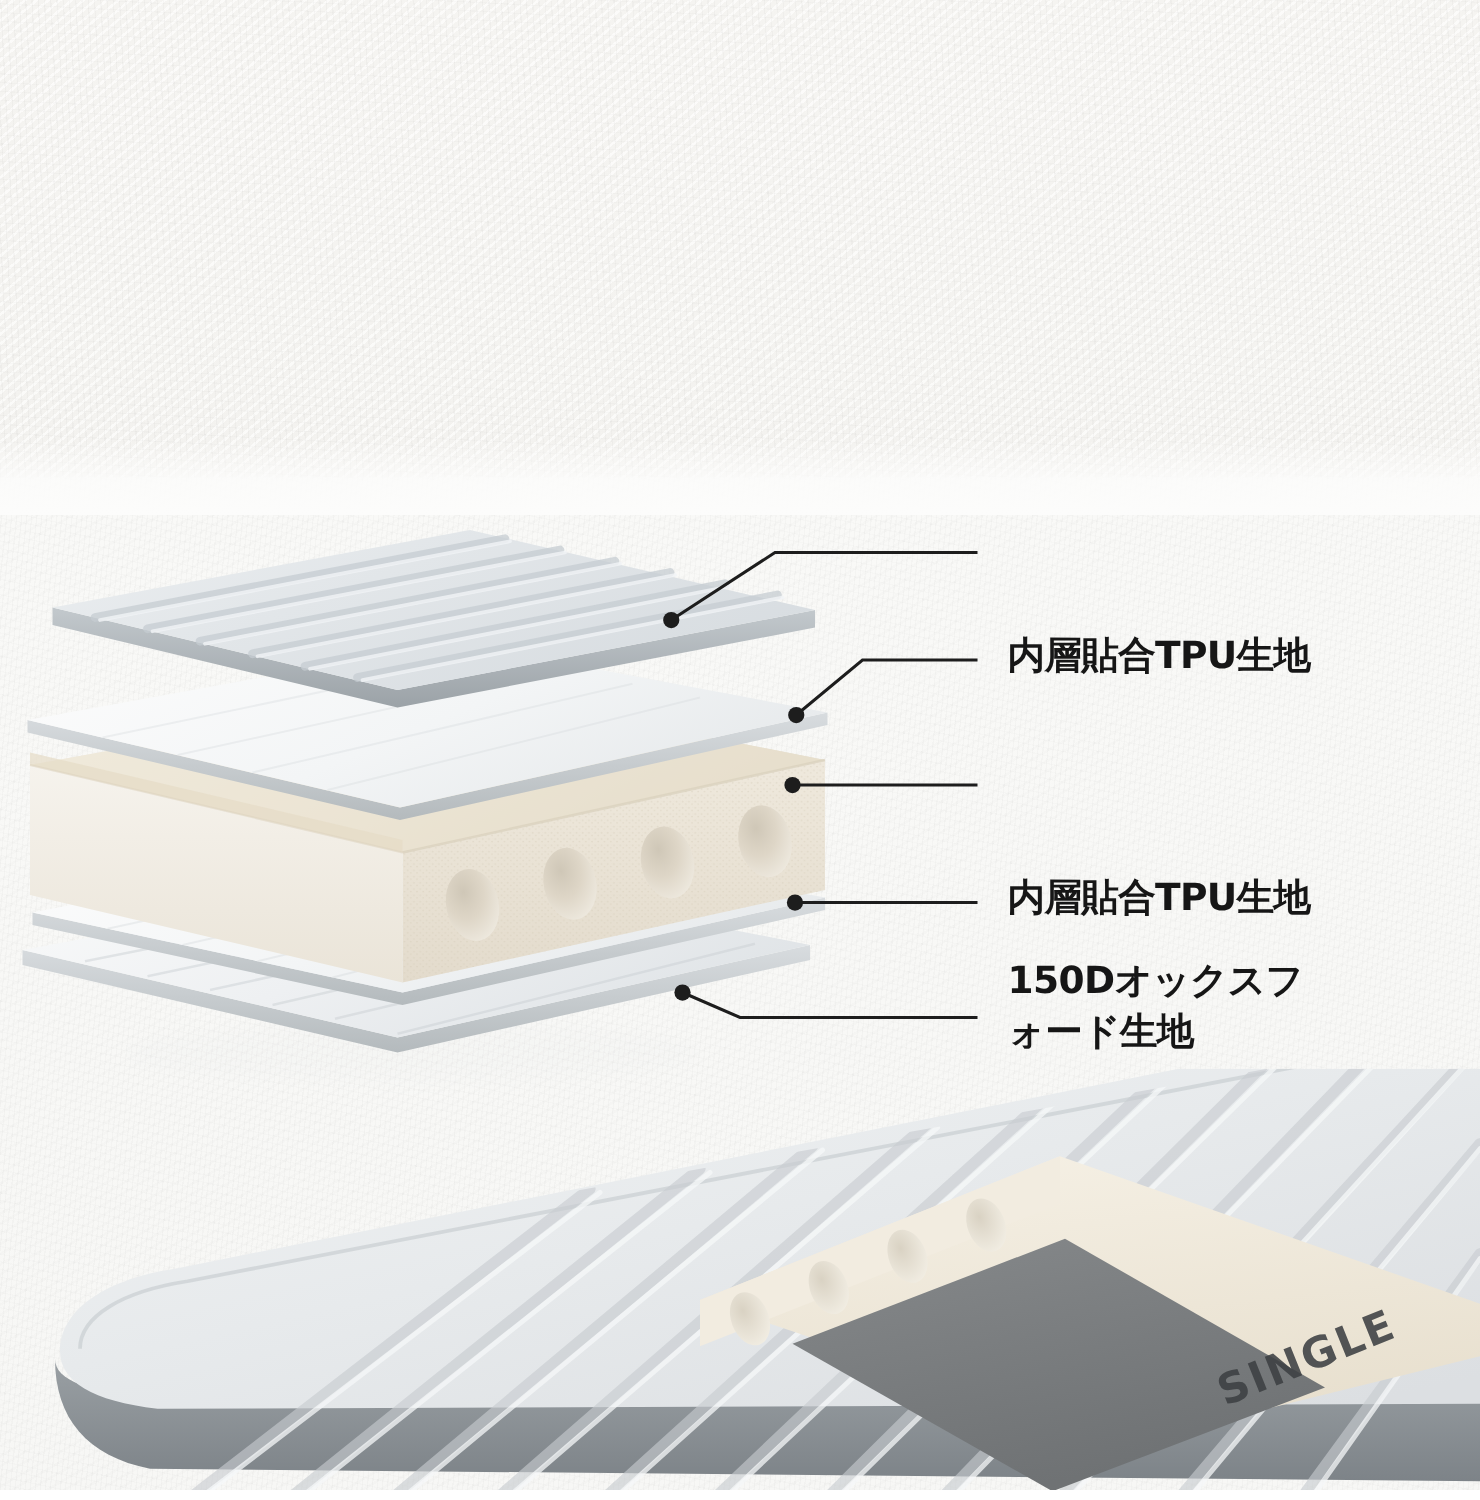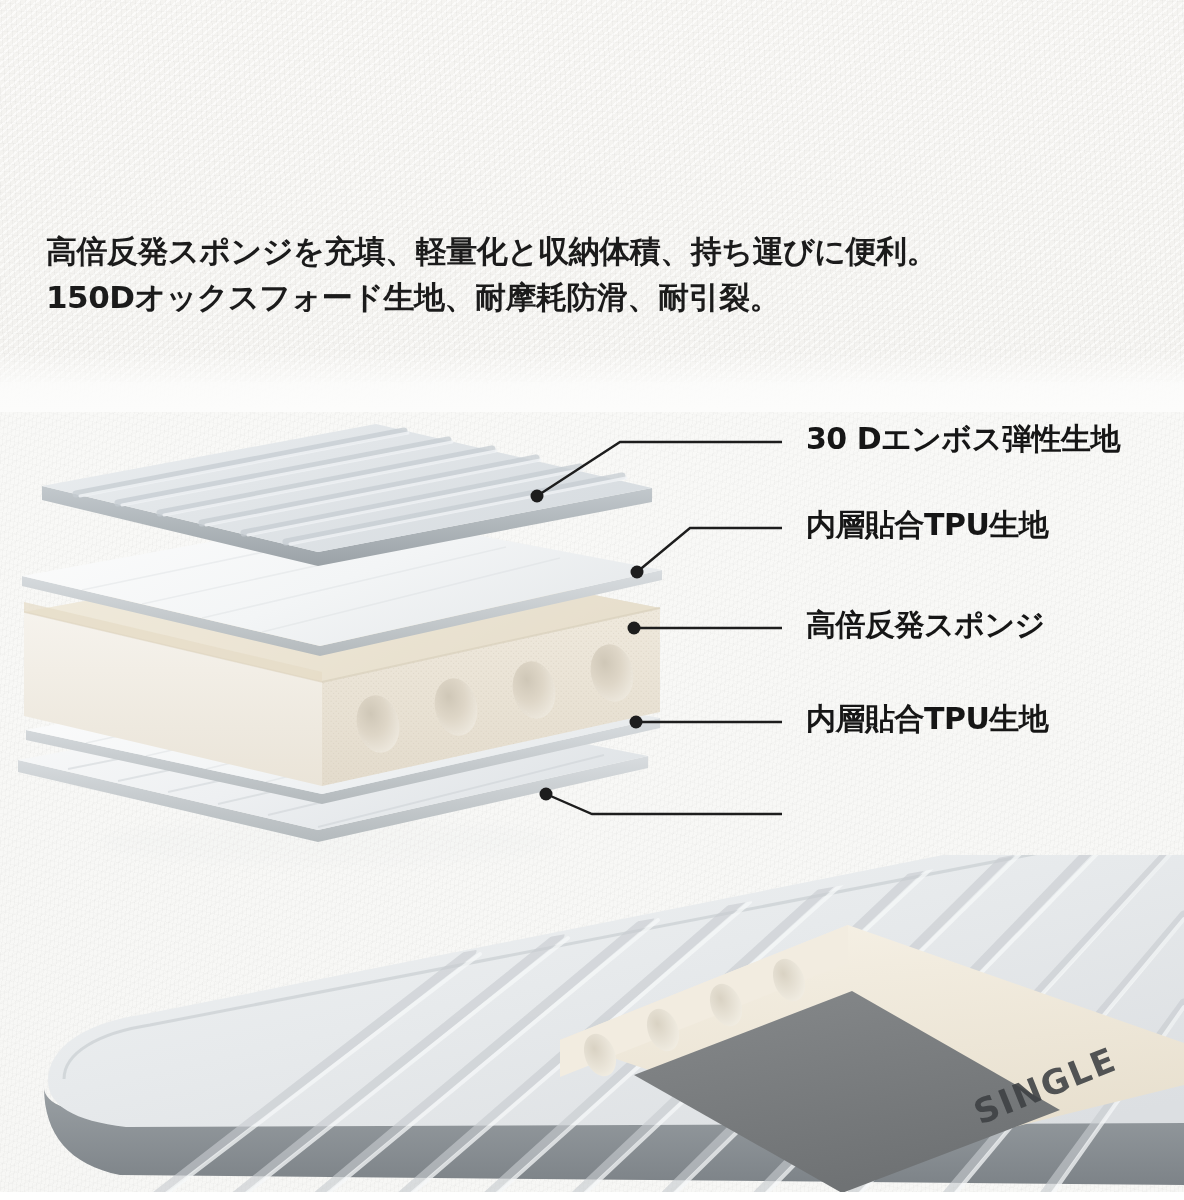--- a/index.html
+++ b/index.html
@@ -81,22 +81,20 @@
 </head>
 <body>
 
 <div id="page">
 
   <div class="paper"></div>
   <div class="paper-top"></div>
   <div class="band-fade"></div>
 
 
-  <div class="subcopy"><span>高倍反発スポンジを充填、軽量化と収納体積、持ち運びに便利。</span>
-<span>150Dオックスフォード生地、耐摩耗防滑、耐引裂。</span></div>
 
   <div class="diagram">
     <svg width="800" height="500" viewBox="0 0 800 500" xmlns="http://www.w3.org/2000/svg">
       <defs>
         <linearGradient id="gTopFace" x1="0" y1="0" x2="1" y2="0.55">
           <stop offset="0%" stop-color="#eceff1"></stop>
           <stop offset="45%" stop-color="#e2e6e9"></stop>
           <stop offset="100%" stop-color="#d8dde1"></stop>
         </linearGradient>
         <linearGradient id="gTopEdge" x1="0" y1="0" x2="0" y2="1">
@@ -251,24 +249,24 @@
       </g>
       <g fill="#1d1d1d">
         <circle cx="537" cy="106" r="6.5"></circle>
         <circle cx="637" cy="182" r="6.5"></circle>
         <circle cx="634" cy="238" r="6.5"></circle>
         <circle cx="636" cy="332" r="6.5"></circle>
         <circle cx="546" cy="404" r="6.5"></circle>
       </g>
     </svg>
 
-    <div class="lbl" style="left:806px;top:28px;">30 Dエンボス弾性生地</div>
     <div class="lbl" style="left:806px;top:114px;">内層貼合TPU生地</div>
-    <div class="lbl" style="left:806px;top:214px;">高倍反発スポンジ</div>
     <div class="lbl" style="left:806px;top:308px;">内層貼合TPU生地</div>
+    <div class="lbl" style="left:806px;top:374px;">150Dオックスフ
+ォード生地</div>
   </div>
 
   <div class="photo">
     <svg width="1184" height="345" viewBox="0 0 1184 345" xmlns="http://www.w3.org/2000/svg">
       <defs>
         <linearGradient id="gMatTop" x1="0.1" y1="0" x2="0.9" y2="1">
           <stop offset="0%" stop-color="#f2f4f5"></stop>
           <stop offset="50%" stop-color="#e7eaec"></stop>
           <stop offset="100%" stop-color="#dcdfe2"></stop>
         </linearGradient>

